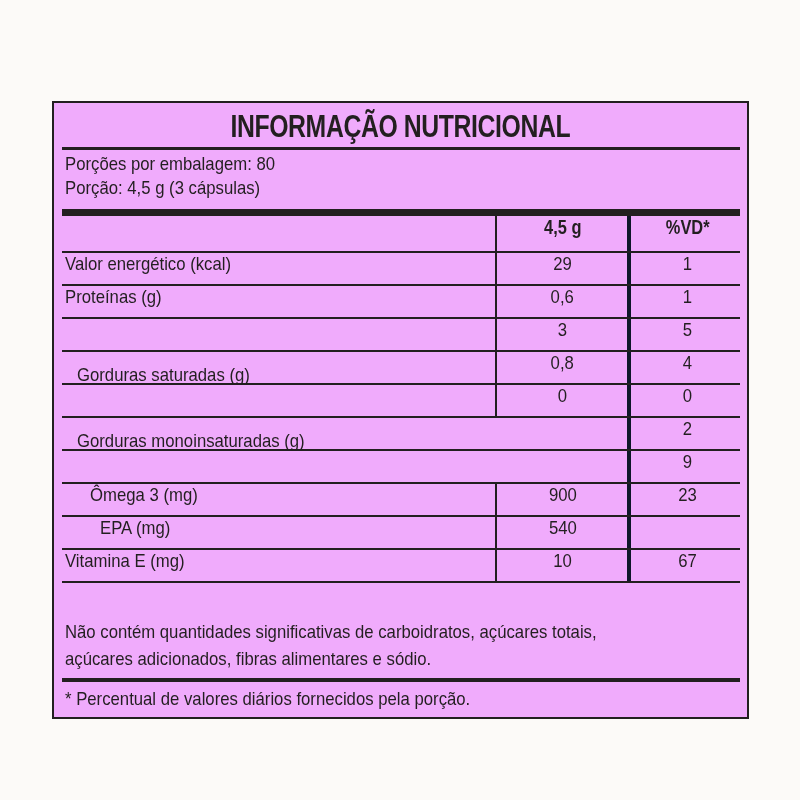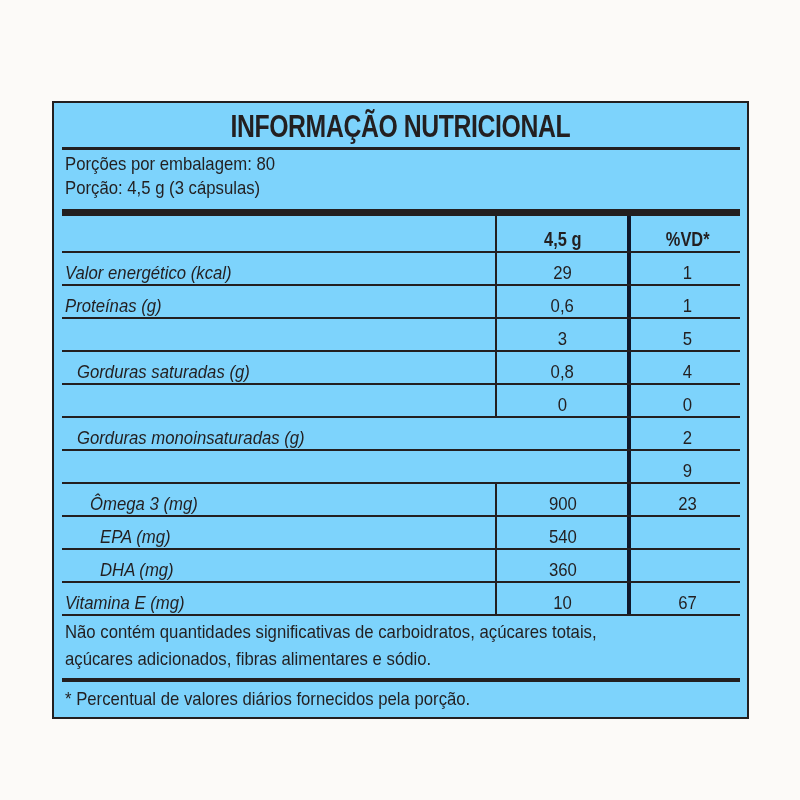--- a/index.html
+++ b/index.html
@@ -15,21 +15,21 @@
       font-family: "Liberation Sans", sans-serif;
       color: #231f20;
     }
     .label {
       position: absolute;
       left: 52px;
       top: 101px;
       width: 693px;
       height: 614px;
       border: 2px solid #231f20;
-      background: #7dd3fc;
+      background: #f0abfc;
     }
     .title-wrap {
       position: absolute;
       left: 0;
       top: 5px;
       width: 100%;
       height: 38px;
       text-align: center;
       overflow: visible;
     }
@@ -72,28 +72,27 @@
       height: 33px;
       border-bottom: 2px solid #231f20;
       box-sizing: border-box;
     }
     .row.header { height: 37px; }
     .cell {
       position: absolute;
       top: 0;
       height: 100%;
       display: flex;
-      align-items: flex-end;
+      align-items: flex-start;
       font-size: 19px;
       white-space: nowrap;
     }
     .cell.name {
       left: 0;
       width: 433px;
-      font-style: italic;
     }
     .cell.name span {
       display: inline-block;
       transform: scaleX(0.88);
       transform-origin: left center;
     }
     .cell.qty {
       left: 433px;
       width: 131px;
       border-left: 2px solid #231f20;
@@ -108,21 +107,21 @@
     .cell.qty span, .cell.vd span {
       display: inline-block;
       transform: scaleX(0.88);
     }
     .header .cell span {
       font-weight: bold;
       font-size: 20px;
       transform: scaleX(0.82);
     }
     .ind0 { padding-left: 3px; }
-    .ind1 { padding-left: 15px; }
+    .ind1 { padding-left: 15px; margin-top: 12px; }
     .ind2 { padding-left: 28px; }
     .ind3 { padding-left: 38px; }
     .note {
       position: absolute;
       left: 11px;
       font-size: 19px;
       line-height: 26px;
       white-space: nowrap;
       transform: scaleX(0.88);
       transform-origin: left top;
@@ -243,31 +242,20 @@
           <span>EPA (mg)</span>
         </div>
       <div class="cell qty">
           <span>540</span>
         </div>
       <div class="cell vd">
           <span></span>
         </div>
     </div>
 
-    <div class="row">
-      <div class="cell name ind3">
-          <span>DHA (mg)</span>
-        </div>
-      <div class="cell qty">
-          <span>360</span>
-        </div>
-      <div class="cell vd">
-          <span></span>
-        </div>
-    </div>
 
     <div class="row">
       <div class="cell name ind0">
           <span>Vitamina E (mg)</span>
         </div>
       <div class="cell qty">
           <span>10</span>
         </div>
       <div class="cell vd">
           <span>67</span>

